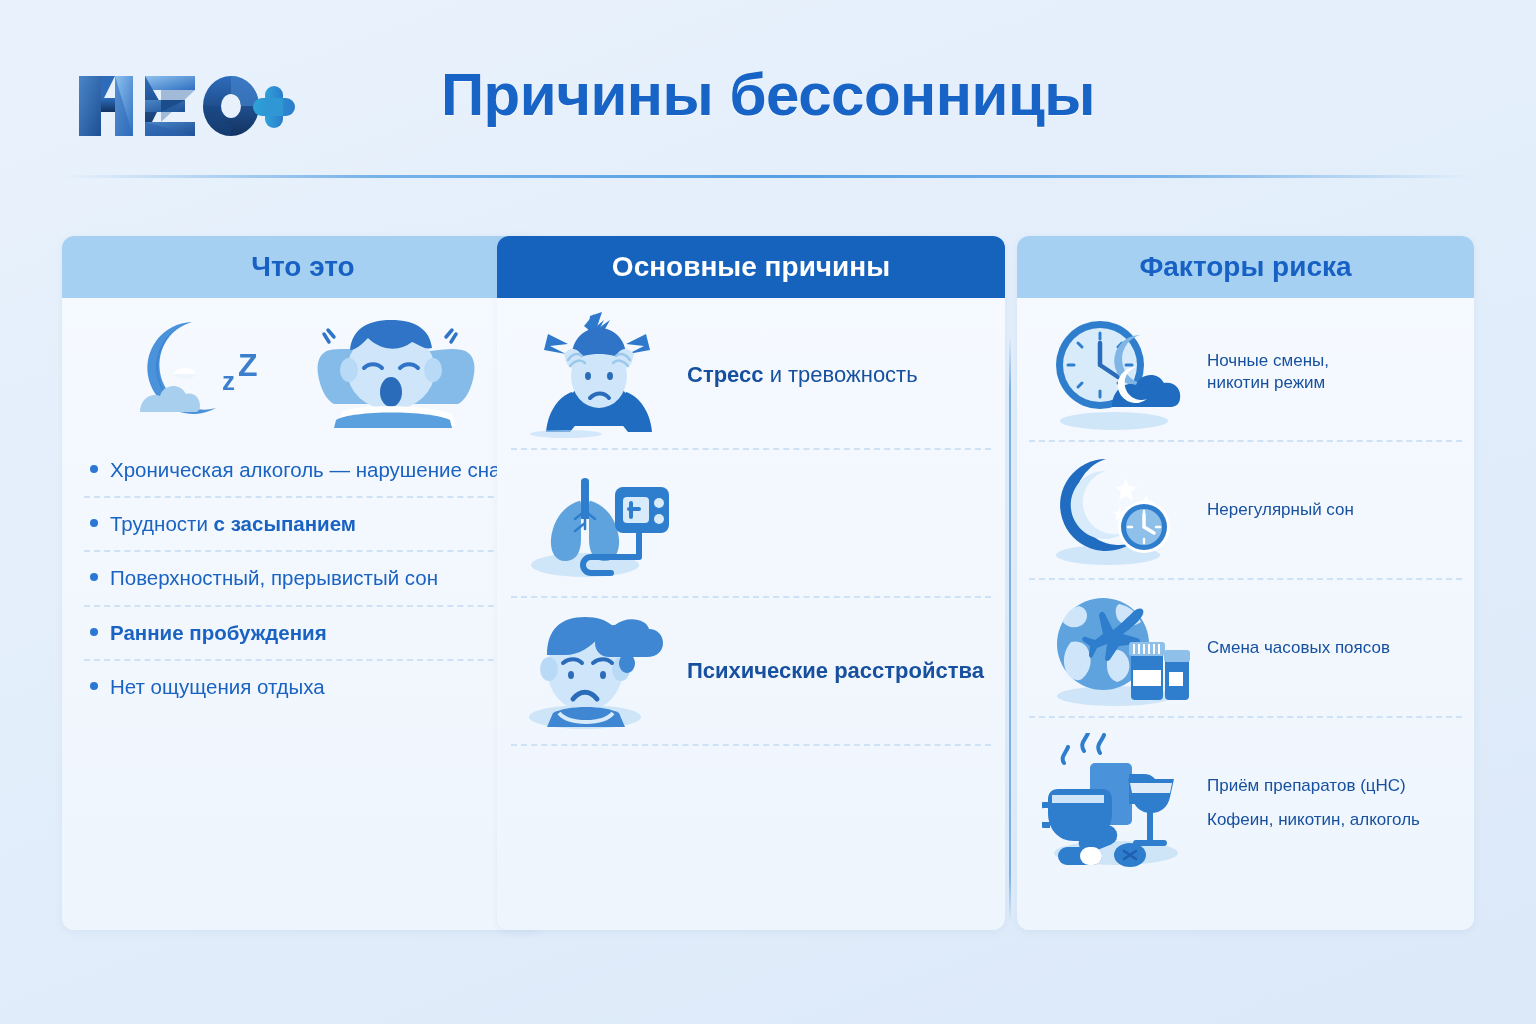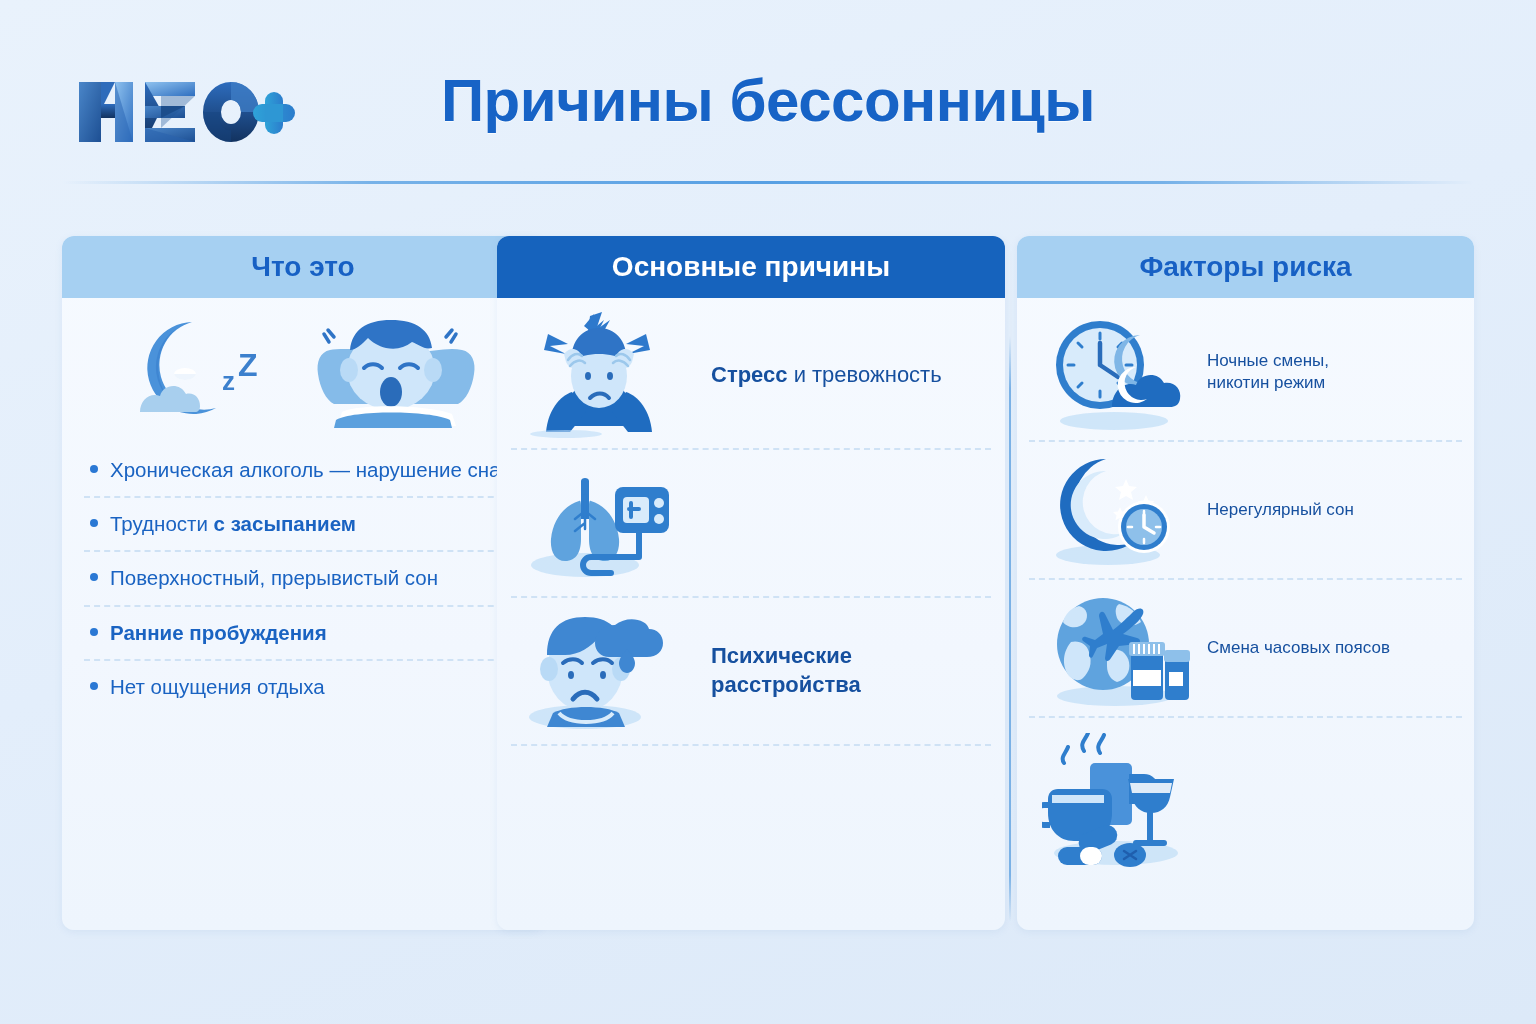--- a/index.html
+++ b/index.html
@@ -6,21 +6,21 @@
   body{
     width:1536px;height:1024px;
     font-family:"Liberation Sans","DejaVu Sans",sans-serif;
     background:linear-gradient(160deg,#e9f2fc 0%,#e3eefb 45%,#dce9f8 100%);
     overflow:hidden;
     position:relative;
   }
 
   
   .header{
-    position:absolute;left:0;top:10px;width:1536px;height:172px;
+    position:absolute;left:0;top:4px;width:1536px;height:172px;
   }
   .logo{
     position:absolute;left:75px;top:66px;width:222px;height:72px;
   }
   .title{
     position:absolute;left:0;top:56px;width:1536px;
     text-align:center;
     font-size:60px;font-weight:bold;color:#1763c6;
     letter-spacing:-0.5px;
     text-shadow:0 1px 0 rgba(255,255,255,.7);
@@ -87,21 +87,21 @@
     display:flex;align-items:center;
     border-bottom:2px dashed #cfe2f5;
   }
   .irow:last-child{border-bottom:none;}
   .irow .ic{flex:0 0 auto;display:flex;align-items:center;justify-content:center;}
   .irow .lbl{
     color:#16509f;
     line-height:1.3;
   }
 
-  .card.c2 .irow{height:146px;gap:24px;}
+  .card.c2 .irow{height:146px;}
   .card.c2 .irow .ic{width:176px;}
   .card.c2 .irow .lbl{font-size:22px;font-weight:bold;}
   .card.c2 .irow .lbl .reg{font-weight:normal;}
   .card.c2 .rows{padding:4px 14px 0 14px;}
   .card.c2 .irow:last-child{border-bottom:2px dashed #cfe2f5;}
 
   .card.c3 .irow{height:136px;}
   .card.c3 .irow .ic{width:178px;}
   .card.c3 .irow .lbl{font-size:17px;font-weight:normal;}
   .card.c3 .rows{padding:6px 12px 0 12px;}
@@ -378,18 +378,22 @@
             <path d="M88 50h42l-2 10H90z" fill="#ffffff" opacity=".85"></path>
             <path d="M108 80v28M94 110h28" stroke="#2f7ecd" stroke-width="6" stroke-linecap="round"></path>
             <rect x="36" y="96" width="40" height="20" rx="10" fill="#2f7ecd" transform="rotate(-22 56 106)"></rect>
             <rect x="36" y="96" width="20" height="20" rx="10" fill="#2f7ecd" transform="rotate(-22 46 106)" opacity="0"></rect>
             <rect x="16" y="114" width="44" height="18" rx="9" fill="#2f7ecd"></rect>
             <rect x="38" y="114" width="22" height="18" rx="9" fill="#ffffff"></rect>
             <ellipse cx="88" cy="122" rx="16" ry="12" fill="#2f7ecd"></ellipse>
             <path d="M82 118l12 8M94 118l-12 8" stroke="#1f5fae" stroke-width="2.5" stroke-linecap="round"></path>
           </svg>
         </div>
+        <div class="lbl">
+          <div>Приём препаратов (цНС)</div>
+          <div class="l2">Кофеин, никотин, алкоголь</div>
+        </div>
       </div>
 
     </div>
   </div>
 
 </div>
 
 </body></html>

